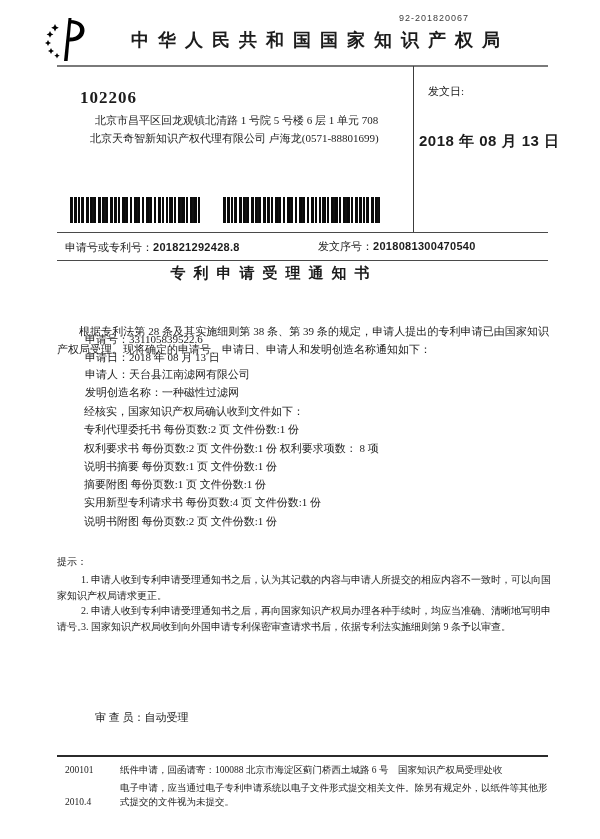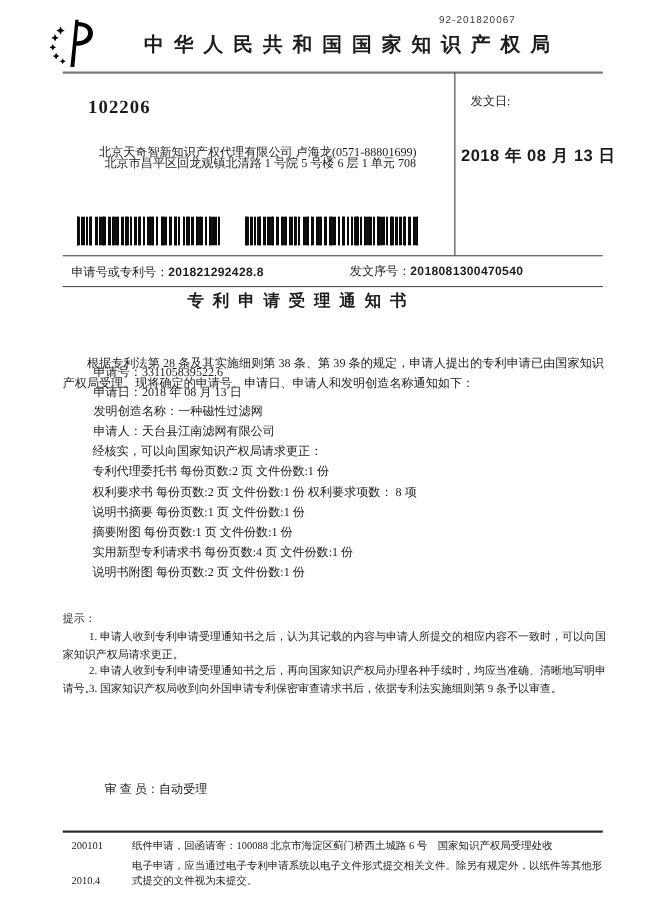--- a/index.html
+++ b/index.html
@@ -9,21 +9,21 @@
   }
   .abs{position:absolute;}
   
   .doc-number{left:399px;top:13px;font-size:9px;letter-spacing:1px;color:#3a3a3a;font-family:"Liberation Sans",sans-serif;}
   .office-title{left:110px;top:28px;width:420px;text-align:center;font-size:18px;font-weight:bold;letter-spacing:9px;white-space:nowrap;}
   .logo{left:44px;top:16px;}
   .header-rule{left:57px;top:65px;width:491px;height:2px;background:#7a7a7a;}
   .vline{left:413px;top:66px;width:1px;height:166px;background:#3c3c3c;}
   
   .postcode{left:80px;top:88px;font-size:17px;font-weight:bold;letter-spacing:1px;}
-  .addr1{left:95px;top:113px;font-size:11px;margin-top:28px;}
+  .addr1{left:95px;top:113px;font-size:11px;}
   .addr2{left:90px;top:131px;font-size:11px;}
   
   .dispatch-label{left:428px;top:84px;font-size:11px;}
   .dispatch-date{left:419px;top:132px;font-size:15px;font-weight:bold;font-family:Liberation Sans, sans-serif;letter-spacing:0.5px;}
   
   .barcode{height:26px;top:197px;
     background:
       repeating-linear-gradient(90deg,#0a0a0a 0 2px,rgba(0,0,0,0) 2px 4px),
       repeating-linear-gradient(90deg,#0a0a0a 0 1px,rgba(0,0,0,0) 1px 6px),
       repeating-linear-gradient(90deg,#111 0 3px,rgba(0,0,0,0) 3px 11px),
@@ -101,26 +101,26 @@
   <div class="abs refs-right"><span>发文序号：</span><span class="refs-value">2018081300470540</span></div>
   <div class="abs rule rule-2"></div>
 
   <div class="abs notice-title">专利申请受理通知书</div>
 
   <div class="abs intro">根据专利法第 28 条及其实施细则第 38 条、第 39 条的规定，申请人提出的专利申请已由国家知识产权局受理。现将确定的申请号、申请日、申请人和发明创造名称通知如下：</div>
 
   <div class="abs fields">
     <div>申请号：331105839522.6</div>
     <div>申请日：2018 年 08 月 13 日</div>
+    <div>申请人：天台县江南滤网有限公司</div>
     <div>发明创造名称：一种磁性过滤网</div>
-    <div>申请人：天台县江南滤网有限公司</div>
   </div>
 
   <div class="abs received">
-    <div>经核实，可以向国家知识产权局请求更正：</div>
+    <div>经核实，国家知识产权局确认收到文件如下：</div>
     <div>专利代理委托书 每份页数:2 页 文件份数:1 份</div>
     <div>权利要求书 每份页数:2 页 文件份数:1 份 权利要求项数： 8 项</div>
     <div>说明书摘要 每份页数:1 页 文件份数:1 份</div>
     <div>摘要附图 每份页数:1 页 文件份数:1 份</div>
     <div>实用新型专利请求书 每份页数:4 页 文件份数:1 份</div>
     <div>说明书附图 每份页数:2 页 文件份数:1 份</div>
   </div>
 
   <div class="abs tips-label">提示：</div>
   <div class="abs tip tip-1">1. 申请人收到专利申请受理通知书之后，认为其记载的内容与申请人所提交的相应内容不一致时，可以向国家知识产权局请求更正。</div>

